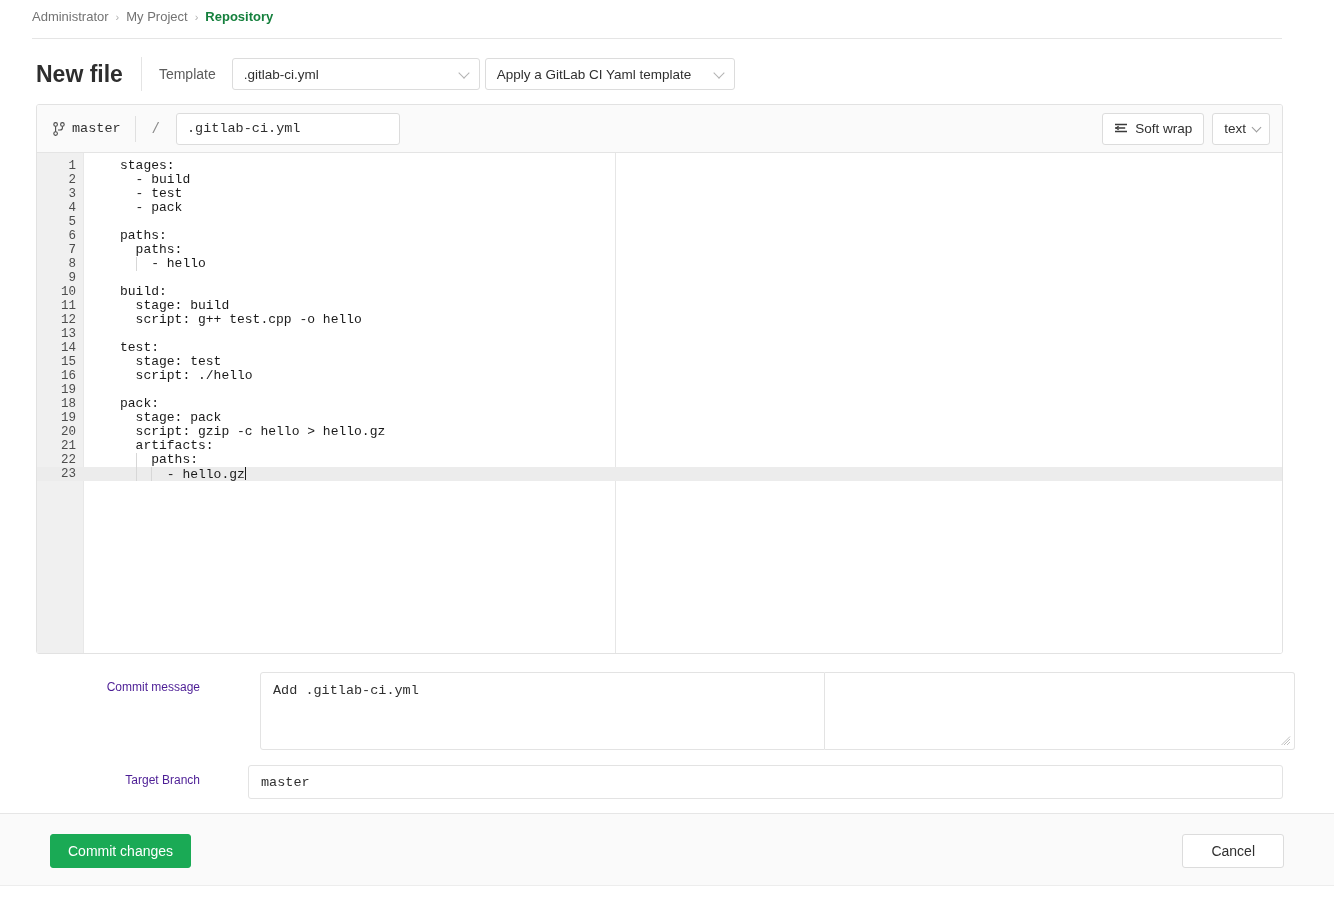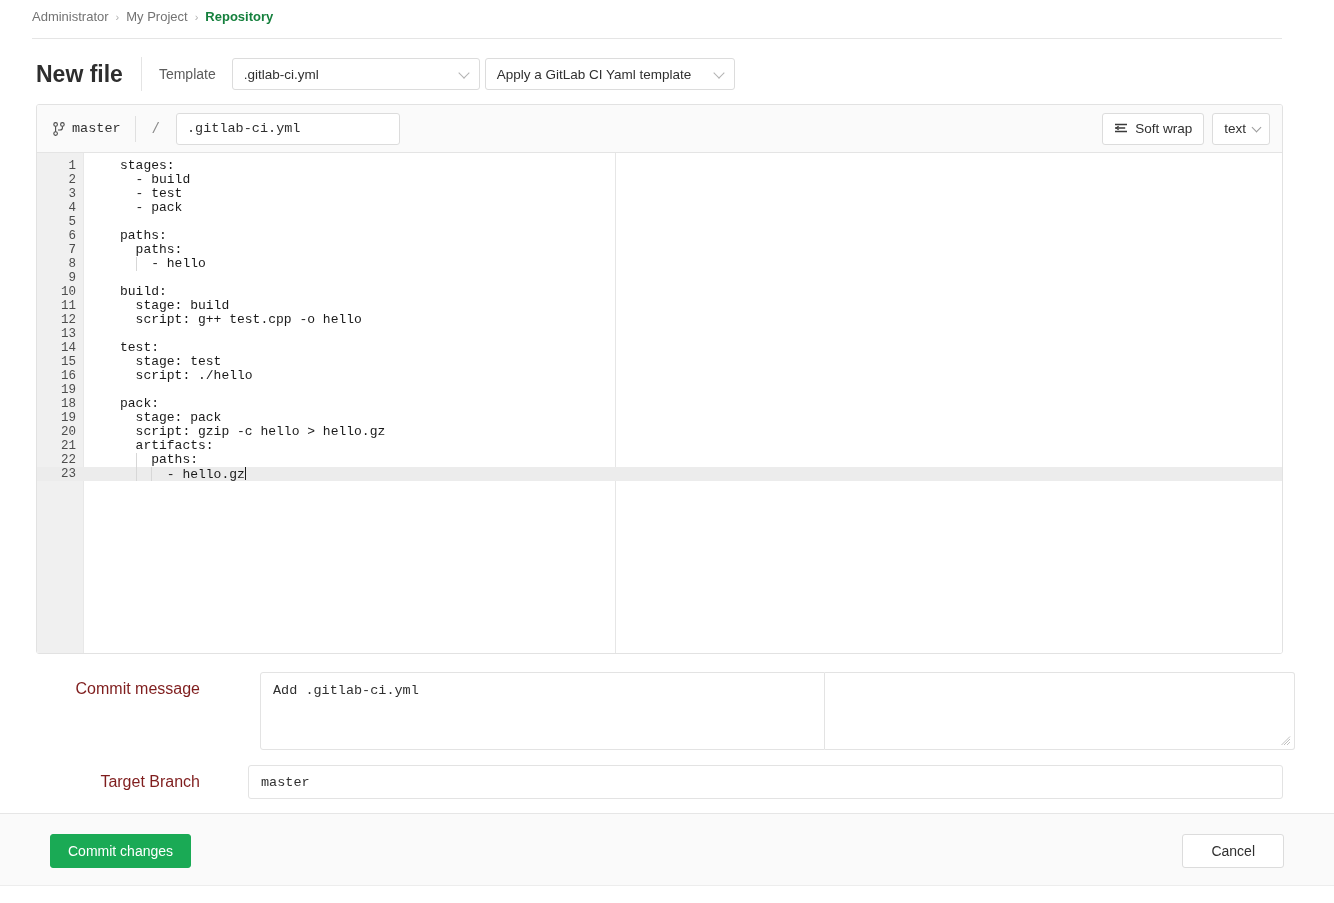--- a/index.html
+++ b/index.html
@@ -176,21 +176,21 @@
   .indent-guide {
     position: absolute; top: 0; width: 1px; height: 14px;
     background: #d7d7d7;
   }
 
   
   .form-area { position: absolute; left: 0; top: 654px; width: 1334px; }
   .form-row { position: relative; }
   .form-label {
     position: absolute;
-    font-size: 16px; color: #7f1d1d;
+    font-size: 12px; color: #4c1d95;
     text-align: right;
     white-space: nowrap;
   }
   .commit-wrap {
     position: absolute; left: 248px; top: 18px;
     width: 1035px; height: 78px;
     display: flex;
     margin-left: 12px;
   }
   .commit-msg {

